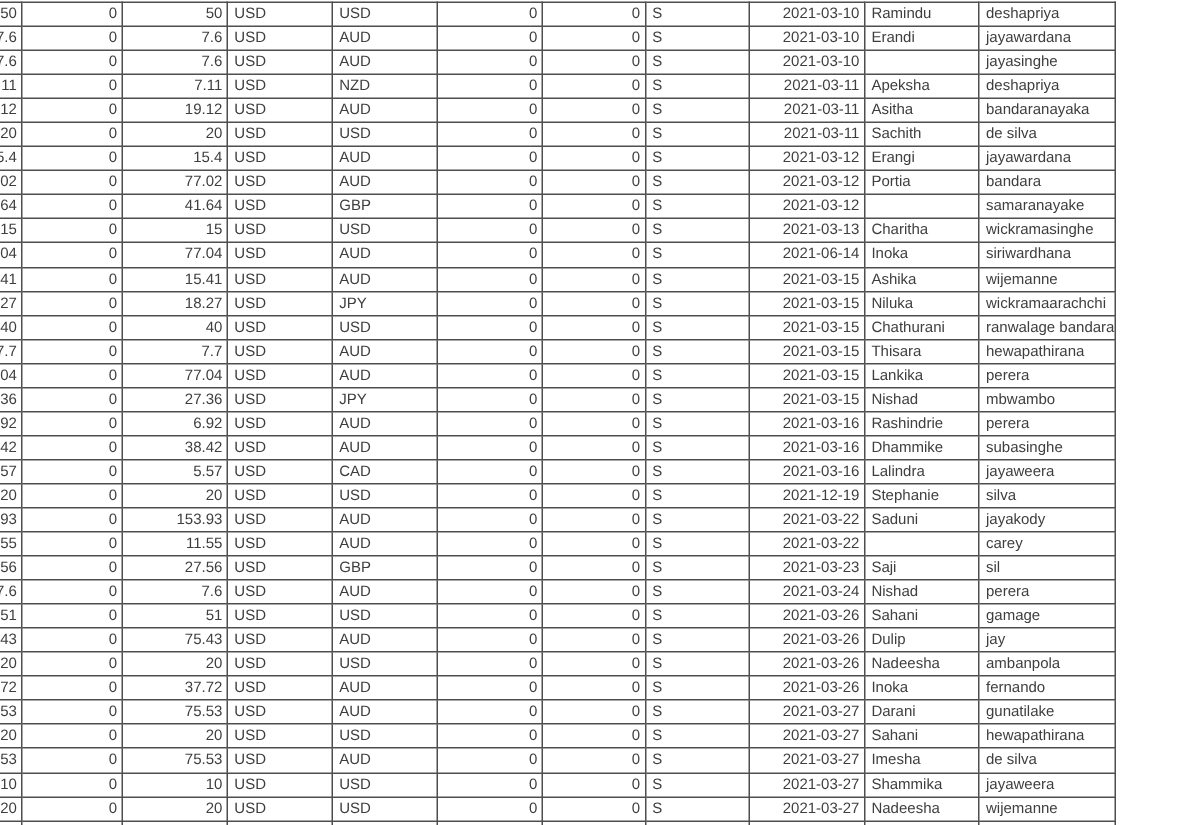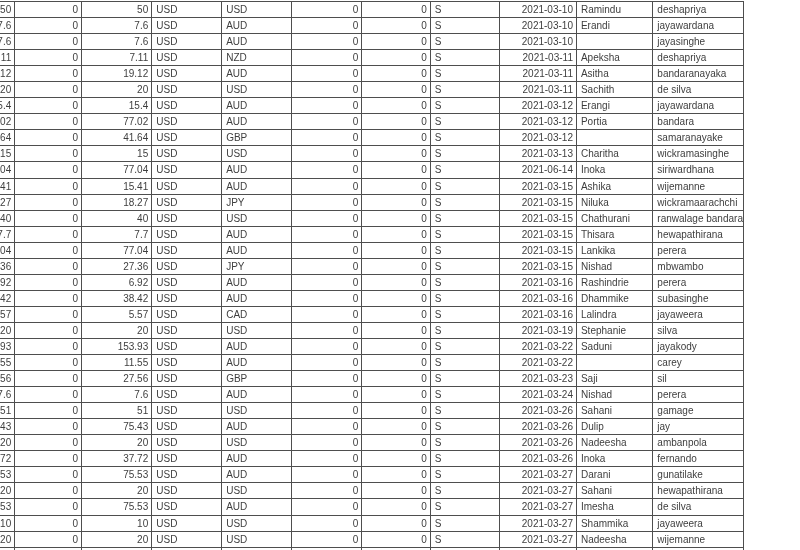--- a/index.html
+++ b/index.html
@@ -321,21 +321,21 @@
         </tr>
         <tr>
           <td class="al-right">20</td>
           <td class="al-right">0</td>
           <td class="al-right">20</td>
           <td class="al-left">USD</td>
           <td class="al-left">USD</td>
           <td class="al-right">0</td>
           <td class="al-right">0</td>
           <td class="al-left">S</td>
-          <td class="al-right">2021-03-19</td>
+          <td class="al-right">2021-12-19</td>
           <td class="al-left">Stephanie</td>
           <td class="al-left">silva</td>
         </tr>
         <tr>
           <td class="al-right">153.93</td>
           <td class="al-right">0</td>
           <td class="al-right">153.93</td>
           <td class="al-left">USD</td>
           <td class="al-left">AUD</td>
           <td class="al-right">0</td>

